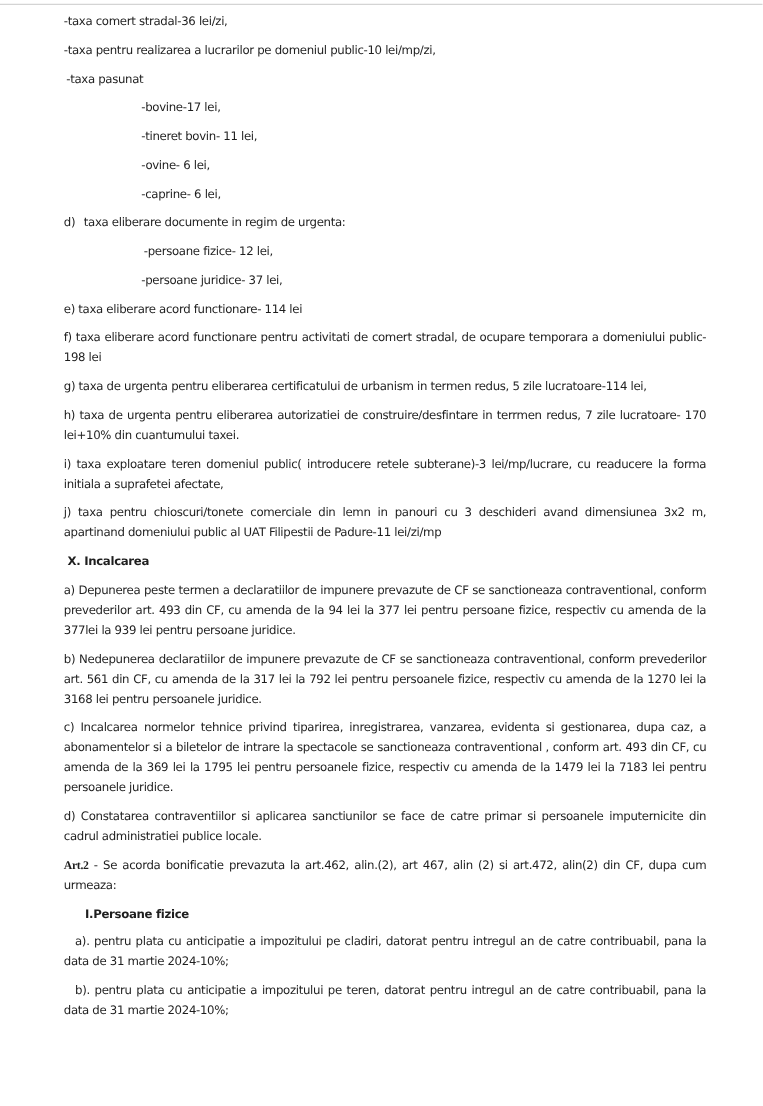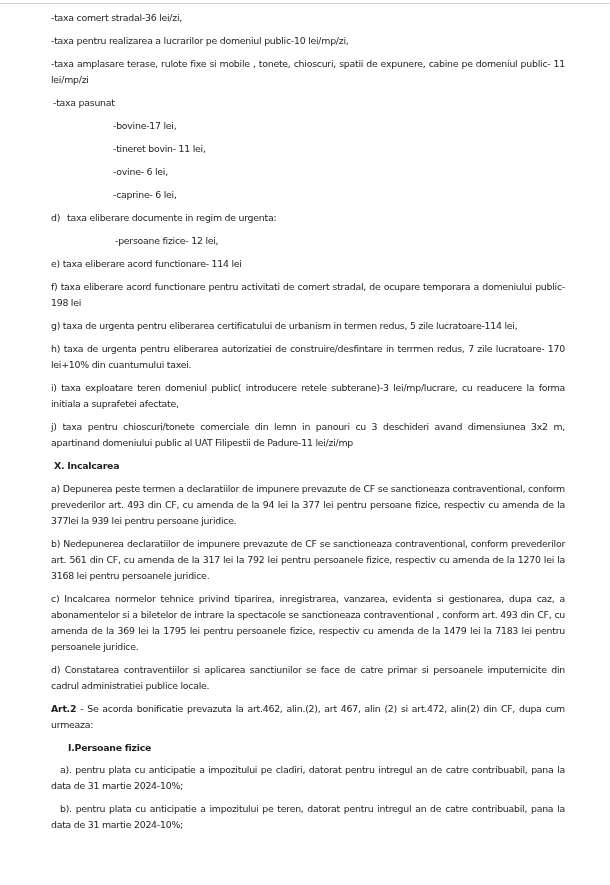--- a/index.html
+++ b/index.html
@@ -10,43 +10,43 @@
       font-family: "DejaVu Sans", sans-serif;
       font-size: 9.4px; line-height: 16px; color: #1e1e1e;
       letter-spacing: -0.25px;
     }
     .doc p { margin: 0 16px 7px 0; }
     .j { text-align: justify; }
     .ind1 { padding-left: 62px; margin-bottom: 7px !important; }
     .ind1b { padding-left: 64px; }
     .ind0 { padding-left: 2px; }
     .lbl { display: inline-block; width: 16px; }
-    .bold { font-weight: bold; }
+    .bold { font-weight: bold; font-family: Liberation Serif, serif; }
     .sec { font-weight: bold; padding-left: 3px; }
     .sub { font-weight: bold; padding-left: 17px; margin-bottom: 6px !important; }
     .first-ind { text-indent: 9px; }
   </style>
 </head>
 <body>
 
 <div class="topline"></div>
 
 <div class="doc">
   <p>-taxa comert stradal-36 lei/zi,</p>
   <p>-taxa pentru realizarea a lucrarilor pe domeniul public-10 lei/mp/zi,</p>
-  <p class="j">-taxa amplasare terase, rulote fixe si mobile , tonete, chioscuri, spatii de expunere, cabine pe domeniul public- 11 lei/mp/zi</p>
 
   <p class="ind0">-taxa pasunat</p>
   <p class="ind1">-bovine-17 lei,</p>
   <p class="ind1">-tineret bovin- 11 lei,</p>
   <p class="ind1">-ovine- 6 lei,</p>
   <p class="ind1">-caprine- 6 lei,</p>
 
   <p><span class="lbl">d)</span><span>taxa eliberare documente in regim de urgenta:</span></p>
   <p class="ind1b">-persoane fizice- 12 lei,</p>
+  <p class="ind1">-persoane juridice- 37 lei,</p>
 
   <p class="j">e) taxa eliberare acord functionare- 114 lei</p>
   <p class="j">f) taxa eliberare acord functionare pentru activitati de comert stradal, de ocupare temporara a domeniului public- 198 lei</p>
   <p class="j">g) taxa de urgenta pentru eliberarea certificatului de urbanism in termen redus, 5 zile lucratoare-114 lei,</p>
   <p class="j">h) taxa de urgenta pentru eliberarea autorizatiei de construire/desfintare in terrmen redus, 7 zile lucratoare- 170 lei+10% din cuantumului taxei.</p>
   <p class="j">i) taxa exploatare teren domeniul public( introducere retele subterane)-3 lei/mp/lucrare, cu readucere la forma initiala a suprafetei afectate,</p>
   <p class="j">j) taxa pentru chioscuri/tonete comerciale din lemn in panouri cu 3 deschideri avand dimensiunea 3x2 m, apartinand domeniului public al UAT Filipestii de Padure-11 lei/zi/mp</p>
 
   <p class="sec">X.  Incalcarea</p>
   <p class="j">a) Depunerea peste termen a declaratiilor de impunere prevazute de CF se sanctioneaza contraventional, conform prevederilor art. 493 din CF, cu amenda de la 94 lei la 377 lei pentru persoane fizice, respectiv cu amenda de la 377lei la 939 lei pentru persoane juridice.</p>

